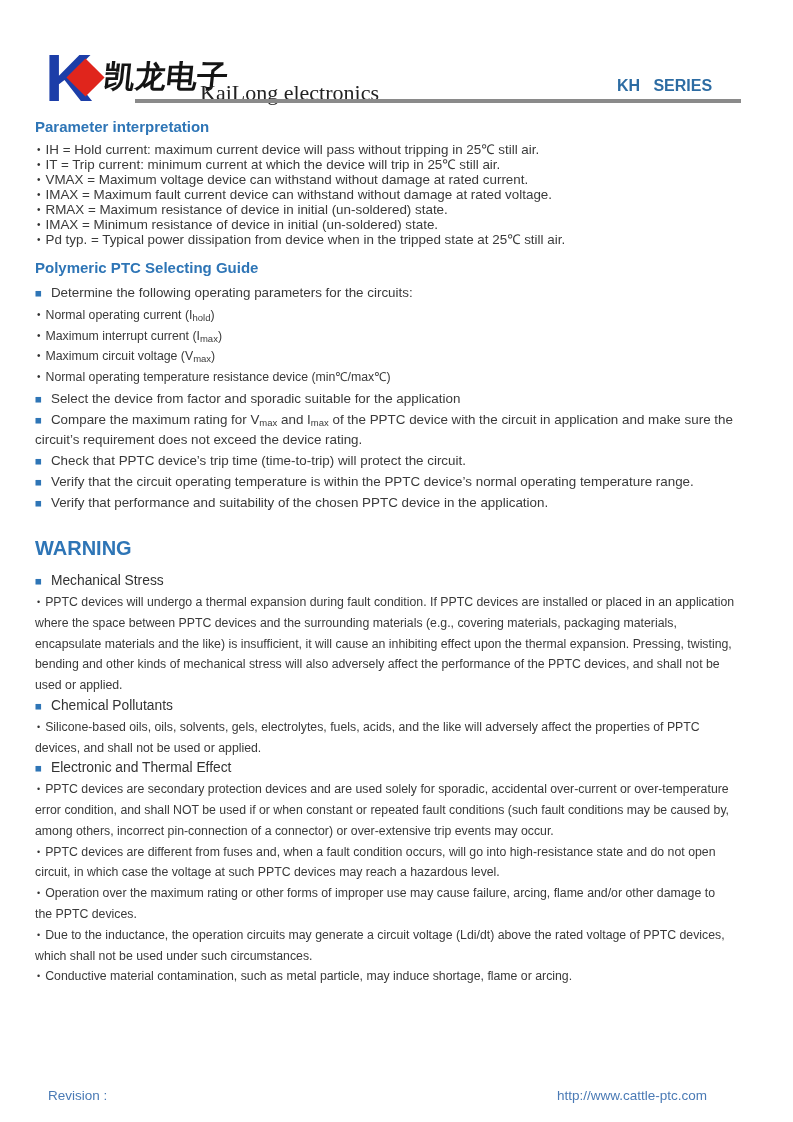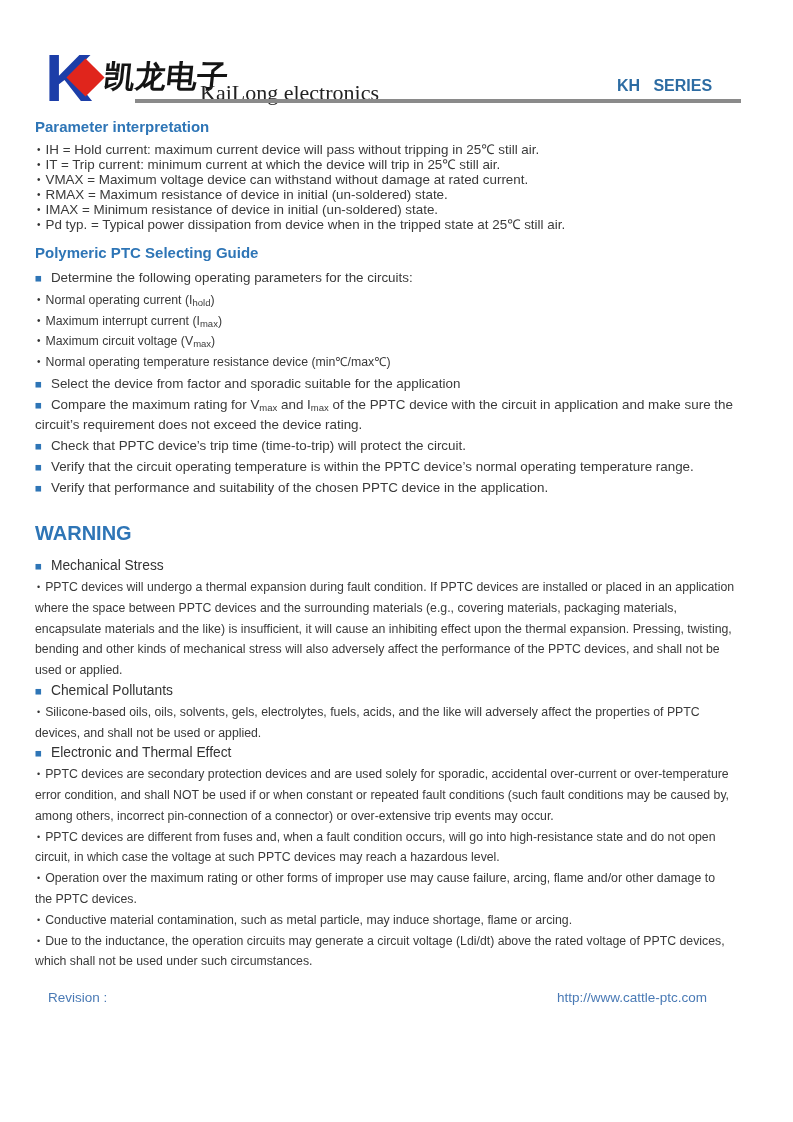--- a/index.html
+++ b/index.html
@@ -78,21 +78,21 @@
     margin:23px 0 0 0; font-size:20px; line-height:24px;
     font-weight:bold; color:#2e75b6;
   }
   .warn-body { margin-top:11px; }
   .wsub { font-size:13.8px; line-height:20.8px; color:#333333; }
   .wpara { margin:0; font-size:12.3px; line-height:20.8px; color:#3a3a3a; }
   .wpara .dot { font-size:9px; }
 
   
   .footer {
-    position:absolute; left:48px; top:990px; width:659px;
+    position:absolute; left:48px; top:1088px; width:659px;
     display:flex; justify-content:space-between;
     font-size:13.5px; color:#4a7ab5;
   }
   .footer .url { color:#4a7ab5; text-decoration:none; }
 </style>
 </head>
 <body>
 
 <div class="page">
 
@@ -107,20 +107,21 @@
     <div class="header-rule"></div>
   </div>
 
   <div class="content">
 
     <h2 class="sec">Parameter interpretation</h2>
     <ul class="plain dot-list">
       <li><span class="dot">•</span><span>IH = Hold current: maximum current device will pass without tripping in 25℃ still air.</span></li>
       <li><span class="dot">•</span><span>IT = Trip current: minimum current at which the device will trip in 25℃ still air.</span></li>
       <li><span class="dot">•</span><span>VMAX = Maximum voltage device can withstand without damage at rated current.</span></li>
+      <li><span class="dot">•</span><span>IMAX = Maximum fault current device can withstand without damage at rated voltage.</span></li>
       <li><span class="dot">•</span><span>RMAX = Maximum resistance of device in initial (un-soldered) state.</span></li>
       <li><span class="dot">•</span><span>IMAX = Minimum resistance of device in initial (un-soldered) state.</span></li>
       <li><span class="dot">•</span><span>Pd typ. = Typical power dissipation from device when in the tripped state at 25℃ still air.</span></li>
     </ul>
 
     <h2 class="sec guide-title">Polymeric PTC Selecting Guide</h2>
 
     <div class="sq-item determine"><span class="sq">■</span><span>Determine the following operating parameters for the circuits:</span></div>
 
     <ul class="plain dot-list small-list">
@@ -144,22 +145,22 @@
       <div class="wsub"><span class="sq">■</span><span>Mechanical Stress</span></div>
       <p class="wpara"><span class="dot">•</span><span>PPTC devices will undergo a thermal expansion during fault condition. If PPTC devices are installed or placed in an application where the space between PPTC devices and the surrounding materials (e.g., covering materials, packaging materials, encapsulate materials and the like) is insufficient, it will cause an inhibiting effect upon the thermal expansion. Pressing, twisting, bending and other kinds of mechanical stress will also adversely affect the performance of the PPTC devices, and shall not be used or applied.</span></p>
 
       <div class="wsub"><span class="sq">■</span><span>Chemical Pollutants</span></div>
       <p class="wpara"><span class="dot">•</span><span>Silicone-based oils, oils, solvents, gels, electrolytes, fuels, acids, and the like will adversely affect the properties of PPTC devices, and shall not be used or applied.</span></p>
 
       <div class="wsub"><span class="sq">■</span><span>Electronic and Thermal Effect</span></div>
       <p class="wpara"><span class="dot">•</span><span>PPTC devices are secondary protection devices and are used solely for sporadic, accidental over-current or over-temperature error condition, and shall NOT be used if or when constant or repeated fault conditions (such fault conditions may be caused by, among others, incorrect pin-connection of a connector) or over-extensive trip events may occur.</span></p>
       <p class="wpara"><span class="dot">•</span><span>PPTC devices are different from fuses and, when a fault condition occurs, will go into high-resistance state and do not open circuit, in which case the voltage at such PPTC devices may reach a hazardous level.</span></p>
       <p class="wpara"><span class="dot">•</span><span>Operation over the maximum rating or other forms of improper use may cause failure, arcing, flame and/or other damage to the PPTC devices.</span></p>
+      <p class="wpara"><span class="dot">•</span><span>Due to the inductance, the operation circuits may generate a circuit voltage (Ldi/dt) above the rated voltage of PPTC devices, which shall not be used under such circumstances.</span></p>
       <p class="wpara"><span class="dot">•</span><span>Conductive material contamination, such as metal particle, may induce shortage, flame or arcing.</span></p>
-      <p class="wpara"><span class="dot">•</span><span>Due to the inductance, the operation circuits may generate a circuit voltage (Ldi/dt) above the rated voltage of PPTC devices, which shall not be used under such circumstances.</span></p>
     </div>
   </div>
 
   <div class="footer">
     <span>Revision :</span>
     <span class="url">http://www.cattle-ptc.com</span>
   </div>
 
 </div>
 

